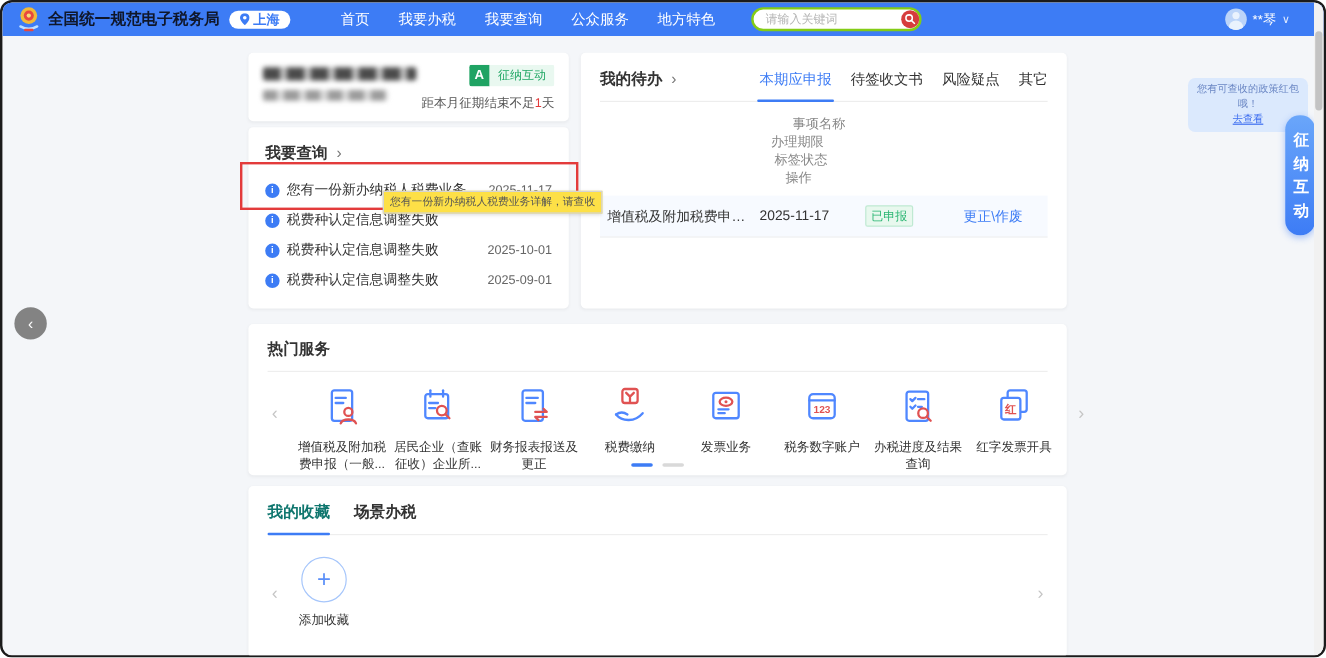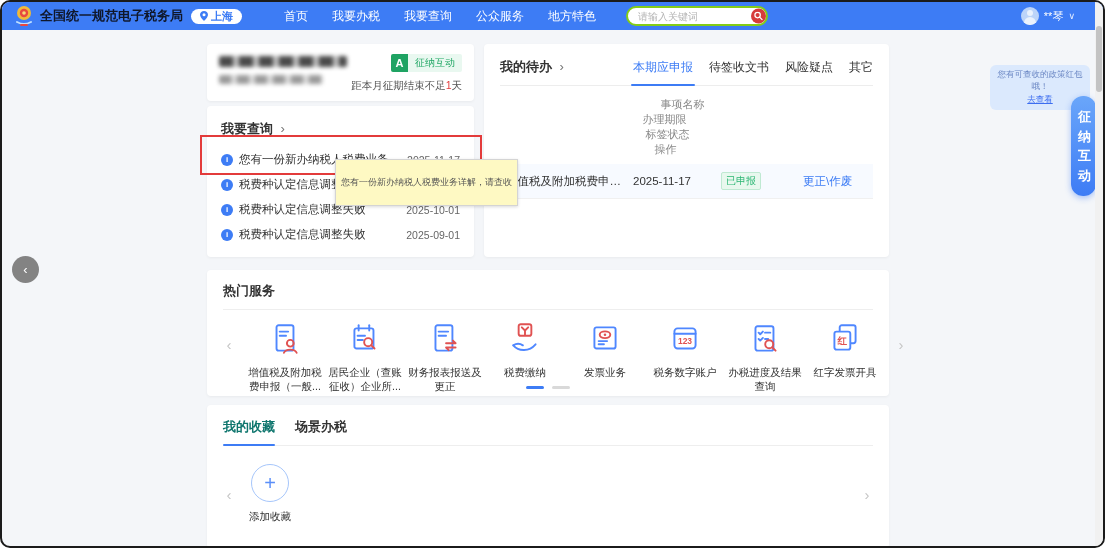--- a/index.html
+++ b/index.html
@@ -61,22 +61,22 @@
 
   
   #reminders-card{left:205px;top:104px;width:267px;height:151px;padding:13px 14px;}
   .rem-list{margin-top:9px;}
   .rem-row{display:flex;align-items:center;height:25px;cursor:pointer;}
   .info-i{flex:none;width:12px;height:12px;border-radius:50%;background:#3d7cf5;color:#fff;font-size:8px;
           font-weight:bold;display:flex;align-items:center;justify-content:center;margin-right:6px;}
   .rem-text{flex:1;font-size:11.5px;color:#333;white-space:nowrap;overflow:hidden;text-overflow:ellipsis;}
   .rem-date{font-size:10.5px;color:#666;margin-left:6px;white-space:nowrap;}
   .red-box{position:absolute;left:-7px;top:29px;width:282px;height:40px;border:2px solid #e33b3b;z-index:6;pointer-events:none;}
-  .rem-tooltip{position:absolute;left:128px;top:53px;background:#fef9c3;border:1px solid #d4d4d4;
-               box-shadow:0 1px 3px rgba(0,0,0,.15);font-size:9px;color:#555;padding:16px 5px;
+  .rem-tooltip{position:absolute;left:112px;top:53px;background:#fde047;border:1px solid #d4d4d4;
+               box-shadow:0 1px 3px rgba(0,0,0,.15);font-size:9px;color:#555;padding:2px 5px;
                white-space:nowrap;z-index:7;}
 
   
   #todos-card{left:482px;top:42px;width:405px;height:213px;padding:13px 16px;}
   .todo-head{display:flex;align-items:flex-end;border-bottom:1px solid #ededed;padding-bottom:9px;}
   .todo-tabs{margin-left:auto;display:flex;gap:16px;}
   .todo-tab{font-size:12px;color:#333;cursor:pointer;position:relative;white-space:nowrap;}
   .todo-tab.active{color:#3d7cf5;}
   .todo-tab.active::after{content:"";position:absolute;left:-2px;right:-2px;bottom:-10px;height:2px;
                           background:#3d7cf5;border-radius:1px;}

